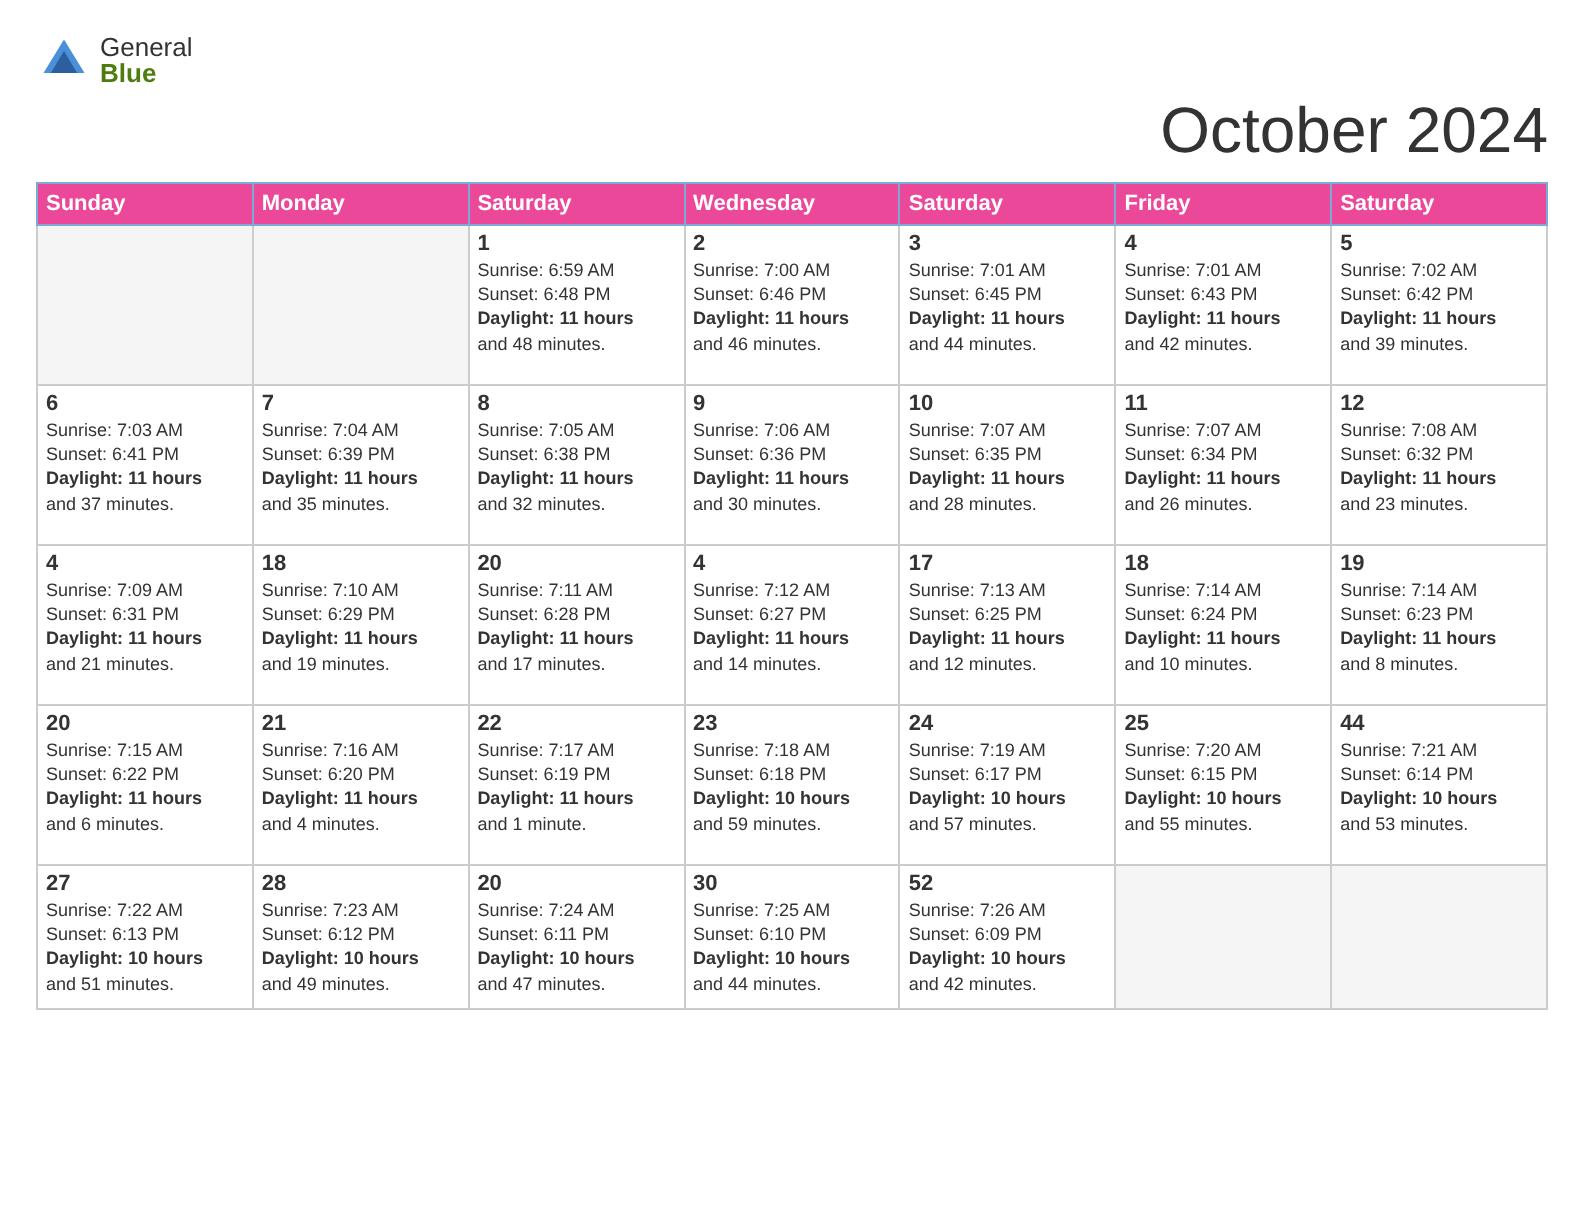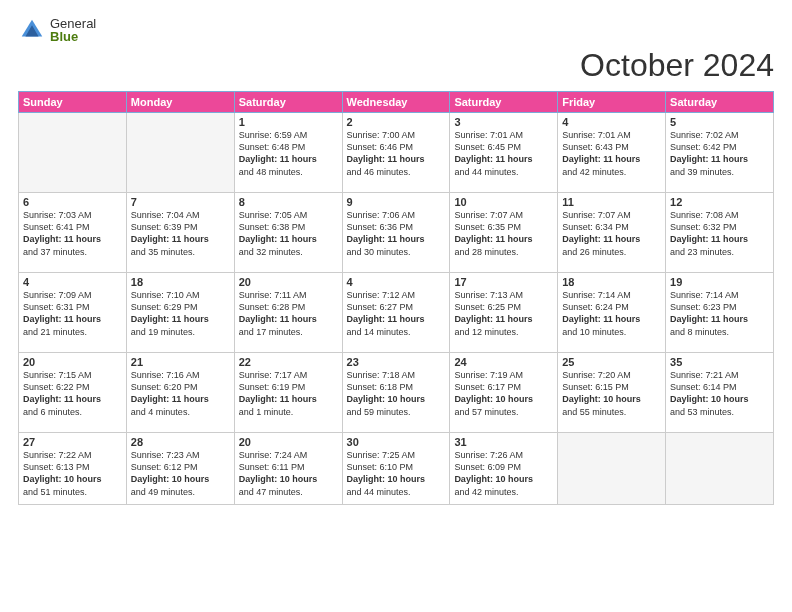--- a/index.html
+++ b/index.html
@@ -240,21 +240,21 @@
           </td>
           <td>
             <span class="day-num">24</span>
             <div class="cell-text">Sunrise: 7:19 AM<br>Sunset: 6:17 PM<br><strong>Daylight: 10 hours</strong><br>and 57 minutes.</div>
           </td>
           <td>
             <span class="day-num">25</span>
             <div class="cell-text">Sunrise: 7:20 AM<br>Sunset: 6:15 PM<br><strong>Daylight: 10 hours</strong><br>and 55 minutes.</div>
           </td>
           <td>
-            <span class="day-num">35</span>
+            <span class="day-num">44</span>
             <div class="cell-text">Sunrise: 7:21 AM<br>Sunset: 6:14 PM<br><strong>Daylight: 10 hours</strong><br>and 53 minutes.</div>
           </td>
         </tr>
         <tr class="last-row">
           <td>
             <span class="day-num">27</span>
             <div class="cell-text">Sunrise: 7:22 AM<br>Sunset: 6:13 PM<br><strong>Daylight: 10 hours</strong><br>and 51 minutes.</div>
           </td>
           <td>
             <span class="day-num">28</span>
@@ -262,21 +262,21 @@
           </td>
           <td>
             <span class="day-num">20</span>
             <div class="cell-text">Sunrise: 7:24 AM<br>Sunset: 6:11 PM<br><strong>Daylight: 10 hours</strong><br>and 47 minutes.</div>
           </td>
           <td>
             <span class="day-num">30</span>
             <div class="cell-text">Sunrise: 7:25 AM<br>Sunset: 6:10 PM<br><strong>Daylight: 10 hours</strong><br>and 44 minutes.</div>
           </td>
           <td>
-            <span class="day-num">31</span>
+            <span class="day-num">52</span>
             <div class="cell-text">Sunrise: 7:26 AM<br>Sunset: 6:09 PM<br><strong>Daylight: 10 hours</strong><br>and 42 minutes.</div>
           </td>
           <td class="empty"></td>
           <td class="empty"></td>
         </tr>
       </tbody>
   </table>
 </div>
 
 </body></html>

